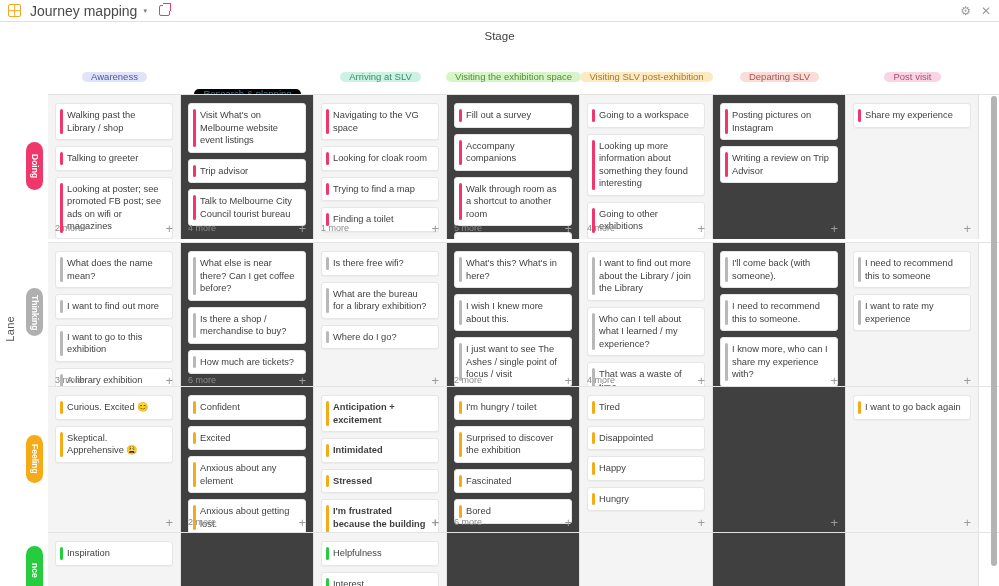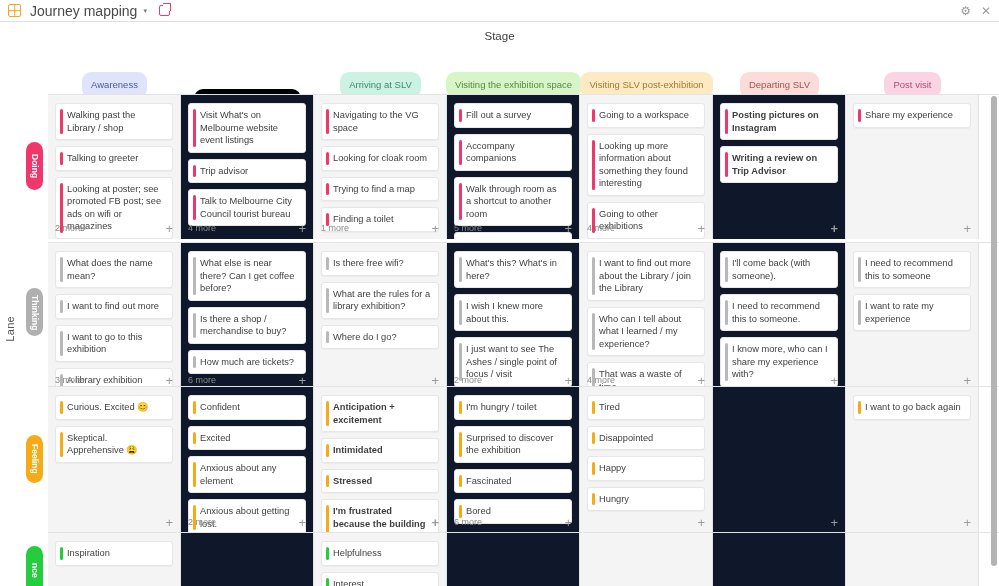--- a/index.html
+++ b/index.html
@@ -93,21 +93,21 @@
     left: 48px; top: 50px;
     width: 951px; height: 22px;
     display: flex;
   }
   .col-head {
     flex: 0 0 auto;
     display: flex; align-items: flex-start; justify-content: center;
   }
   .chip {
     font-size: 9.5px;
-    padding: 8px 9px;
+    padding: 0 9px;
     border-radius: 9px;
     white-space: nowrap;
     line-height: 1.1;
   }
 
   
   #lane-rail {
     position: absolute;
     left: 0; top: 72px;
     width: 48px; bottom: 0;
@@ -146,21 +146,21 @@
     display: flex;
   }
   .cell {
     position: relative;
     flex: 0 0 auto;
     border-right: 1px solid #e3e3e3;
     background: #f4f4f4;
     padding: 8px 7px 0 7px;
     overflow: hidden;
   }
-  .cell.alt { background: #0f172a; }
+  .cell.alt { background: #404040; }
 
   .card {
     background: #ffffff;
     border: 1px solid #e6e6e6;
     border-radius: 3px;
     margin-bottom: 6px;
     padding: 5px 7px 5px 11px;
     font-size: 9.3px;
     line-height: 1.35;
     color: #3f3f3f;
@@ -297,21 +297,21 @@
         </div>
         <div class="cell" style="width: 133px; height: 144px;">
           <div class="card"><span class="bar" style="background: rgb(240, 55, 108);"></span><span>Going to a workspace</span></div>
           <div class="card"><span class="bar" style="background: rgb(240, 55, 108);"></span><span>Looking up more information about something they found interesting</span></div>
           <div class="card"><span class="bar" style="background: rgb(240, 55, 108);"></span><span>Going to other exhibitions</span></div>
           <div class="cell-footer">
             <span class="more">4 more</span>
             <span class="plus">+</span>
           </div>
         </div>
-        <div class="cell alt" style="width: 133px; height: 144px; font-weight: bold;">
+        <div class="cell alt" style="width: 133px; height: 144px;">
           <div class="card"><span class="bar" style="background: rgb(240, 55, 108);"></span><span>Posting pictures on Instagram</span></div>
           <div class="card"><span class="bar" style="background: rgb(240, 55, 108);"></span><span>Writing a review on Trip Advisor</span></div>
           <div class="cell-footer">
             <span class="more"></span>
             <span class="plus">+</span>
           </div>
         </div>
         <div class="cell" style="width: 133px; height: 144px;">
           <div class="card"><span class="bar" style="background: rgb(240, 55, 108);"></span><span>Share my experience</span></div>
           <div class="cell-footer">
@@ -335,21 +335,21 @@
           <div class="card"><span class="bar" style="background: rgb(184, 184, 184);"></span><span>What else is near there? Can I get coffee before?</span></div>
           <div class="card"><span class="bar" style="background: rgb(184, 184, 184);"></span><span>Is there a shop / merchandise to buy?</span></div>
           <div class="card"><span class="bar" style="background: rgb(184, 184, 184);"></span><span>How much are tickets?</span></div>
           <div class="cell-footer">
             <span class="more">6 more</span>
             <span class="plus">+</span>
           </div>
         </div>
         <div class="cell" style="width: 133px; height: 148px;">
           <div class="card"><span class="bar" style="background: rgb(184, 184, 184);"></span><span>Is there free wifi?</span></div>
-          <div class="card"><span class="bar" style="background: rgb(184, 184, 184);"></span><span>What are the rules for a library exhibition?</span></div>
+          <div class="card"><span class="bar" style="background: rgb(184, 184, 184);"></span><span>What are the bureau for a library exhibition?</span></div>
           <div class="card"><span class="bar" style="background: rgb(184, 184, 184);"></span><span>Where do I go?</span></div>
           <div class="cell-footer">
             <span class="more"></span>
             <span class="plus">+</span>
           </div>
         </div>
         <div class="cell alt" style="width: 133px; height: 148px;">
           <div class="card"><span class="bar" style="background: rgb(184, 184, 184);"></span><span>What's this? What's in here?</span></div>
           <div class="card"><span class="bar" style="background: rgb(184, 184, 184);"></span><span>I wish I knew more about this.</span></div>
           <div class="card"><span class="bar" style="background: rgb(184, 184, 184);"></span><span>I just want to see The Ashes / single point of focus / visit</span></div>

